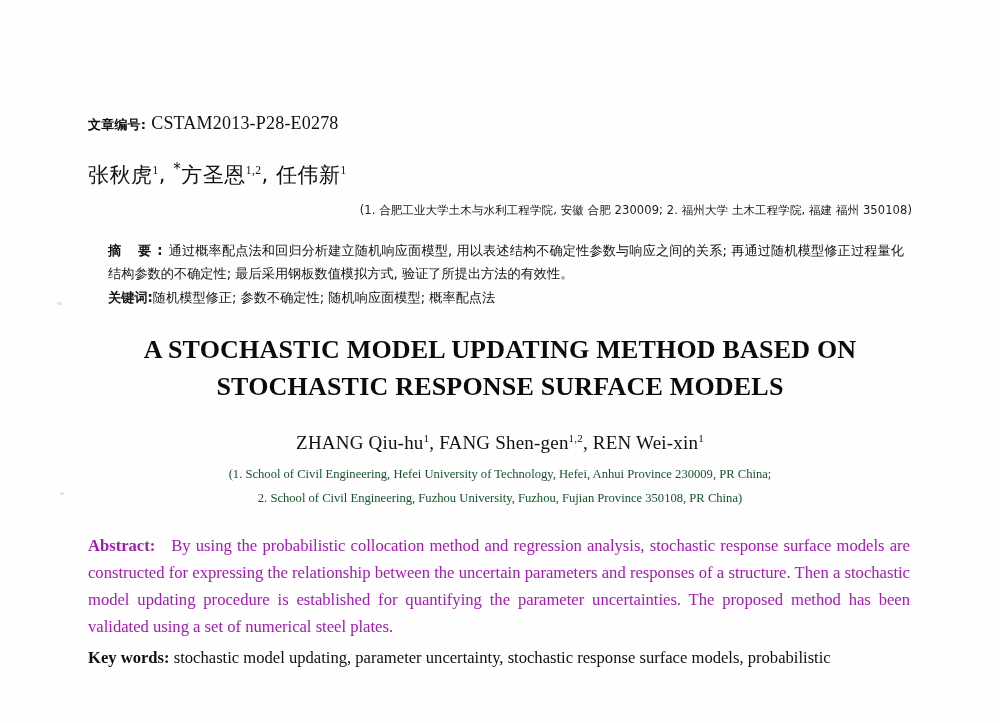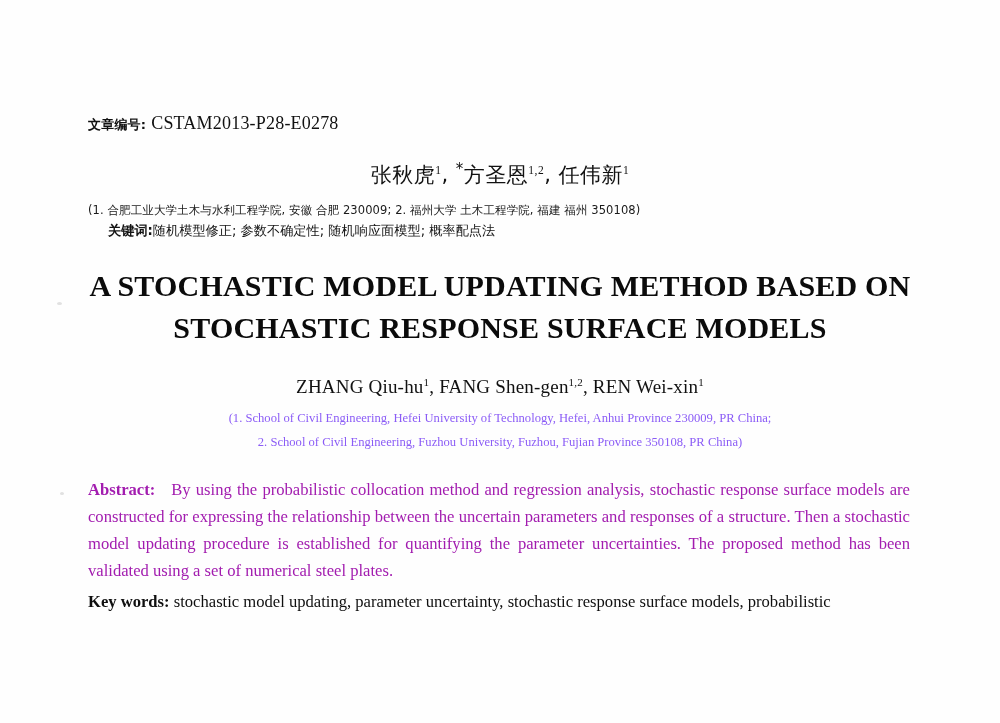--- a/index.html
+++ b/index.html
@@ -55,39 +55,39 @@
     font-family: "DejaVu Sans", sans-serif;
     font-weight: bold;
     font-size: 30.5px;
     letter-spacing: 1.2px;
     color: #0d0d0d;
   }
 
   
   .cn-authors {
     margin-top: 26px;
-    text-align: center;
+    text-align: left;
     font-family: "DejaVu Sans", sans-serif;
     font-size: 21px;
     letter-spacing: 0.5px;
   }
   .cn-authors sup {
     font-size: 11.5px;
     vertical-align: super;
     font-family: "Liberation Serif", serif;
   }
   .cn-authors .star {
     font-size: 15px;
     vertical-align: super;
   }
 
   
   .cn-affil {
     margin-top: 14px;
-    text-align: left;
+    text-align: right;
     font-family: "DejaVu Sans", sans-serif;
     font-size: 11.5px;
     color: #1a1a1a;
     letter-spacing: 0.1px;
   }
 
   
   .cn-abstract {
     margin-top: 22px;
     margin-left: 20px;
@@ -114,21 +114,21 @@
     font-weight: bold;
     text-align: right;
   }
 
   
   .en-title {
     margin-top: 22px;
     text-align: center;
     font-family: "Liberation Serif", serif;
     font-weight: bold;
-    font-size: 30px;
+    font-size: 26px;
     line-height: 1.42;
     letter-spacing: 0.2px;
     color: #0b0b0b;
   }
 
   
   .en-authors {
     margin-top: 26px;
     text-align: center;
     font-family: "Liberation Serif", serif;
@@ -138,21 +138,21 @@
   .en-authors sup {
     font-size: 11px;
     vertical-align: super;
   }
 
   .en-affil {
     margin-top: 9px;
     text-align: center;
     font-family: "Liberation Serif", serif;
     font-size: 12.6px;
-    color: #8b5cf6;
+    color: #14532d;
     line-height: 1.9;
   }
 
   
   .en-abstract {
     margin-top: 22px;
     margin-right: 2px;
     font-family: "Liberation Serif", serif;
     font-size: 16.6px;
     line-height: 1.62;
@@ -202,20 +202,23 @@
 
 
     <div class="cn-authors">
       <span>张秋虎</span><sup>1</sup><span>,</span>
       <span class="star">*</span><span>方圣恩</span><sup>1,2</sup><span>,</span>
       <span>任伟新</span><sup>1</sup>
     </div>
 
     <div class="cn-affil">(1. 合肥工业大学土木与水利工程学院, 安徽 合肥 230009; 2. 福州大学 土木工程学院, 福建 福州 350108)</div>
 
+    <div class="cn-abstract">
+      <span class="lead">摘 要:</span><span>通过概率配点法和回归分析建立随机响应面模型, 用以表述结构不确定性参数与响应之间的关系; 再通过随机模型修正过程量化结构参数的不确定性; 最后采用钢板数值模拟方式, 验证了所提出方法的有效性。</span>
+    </div>
 
     <div class="cn-keywords">
       <span class="lead">关键词:</span><span>随机模型修正; 参数不确定性; 随机响应面模型; 概率配点法</span>
     </div>
 
     <div class="en-title">
       <div>A STOCHASTIC MODEL UPDATING METHOD BASED ON</div>
       <div>STOCHASTIC RESPONSE SURFACE MODELS</div>
     </div>
 

